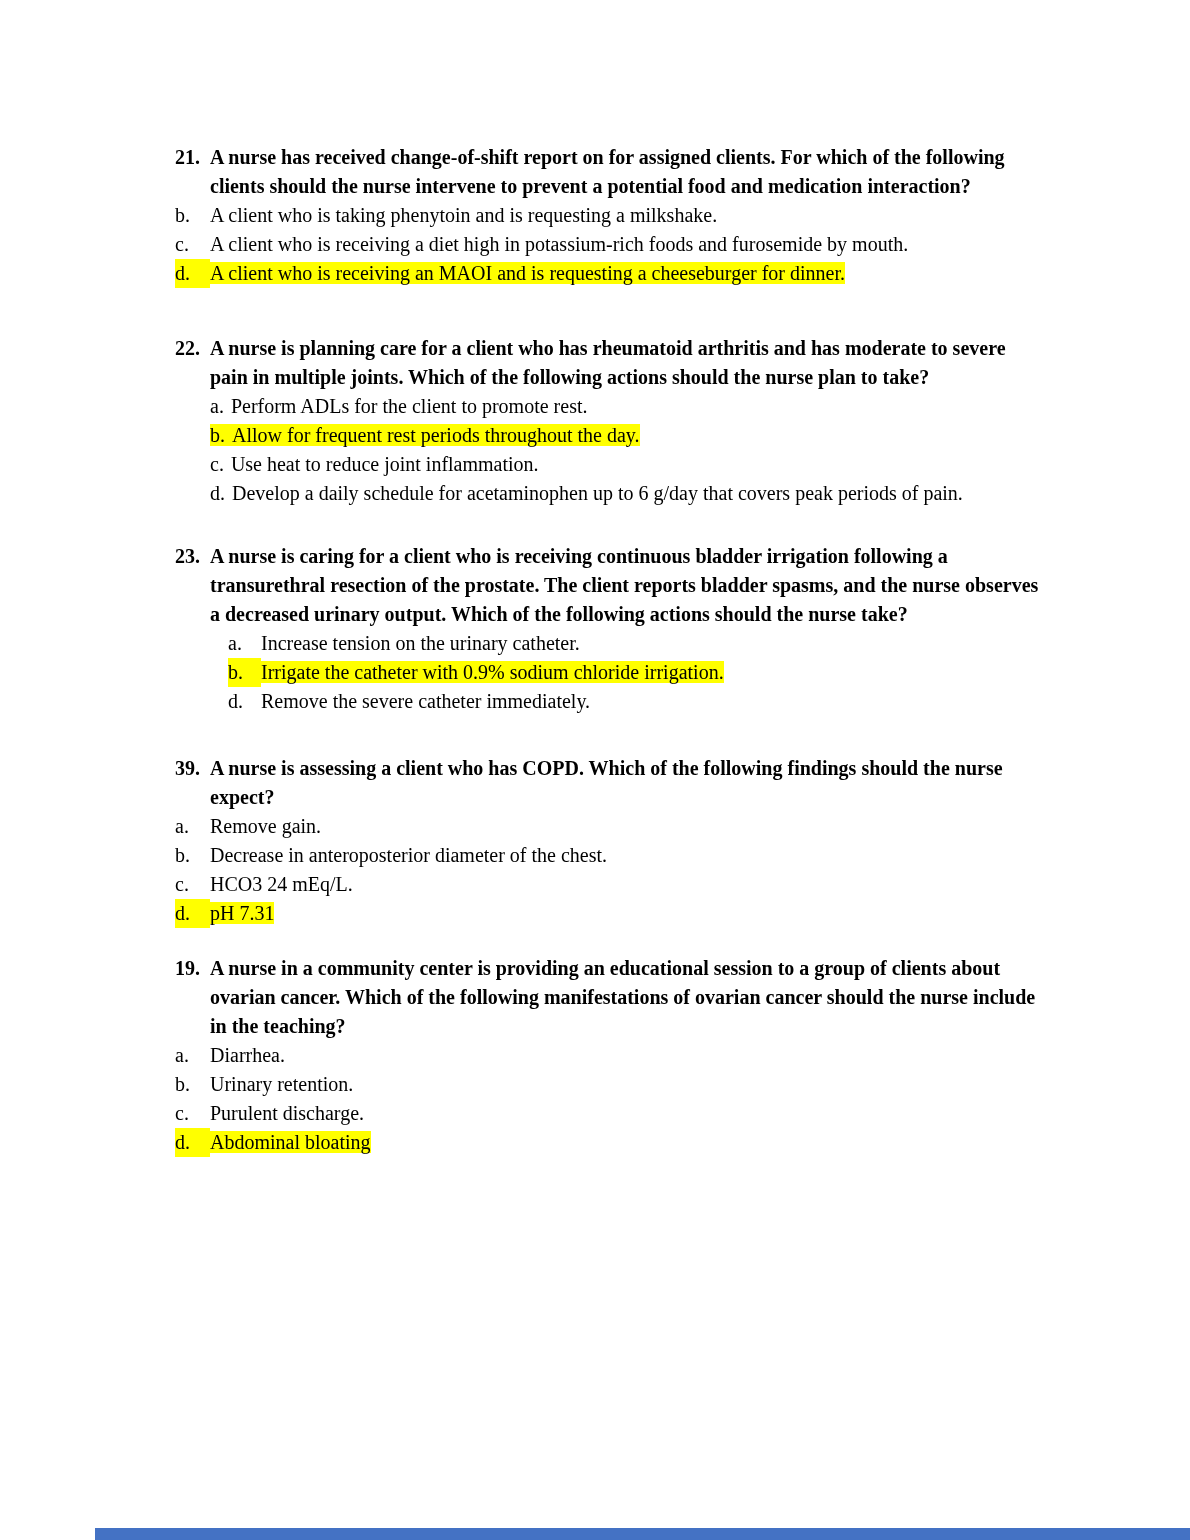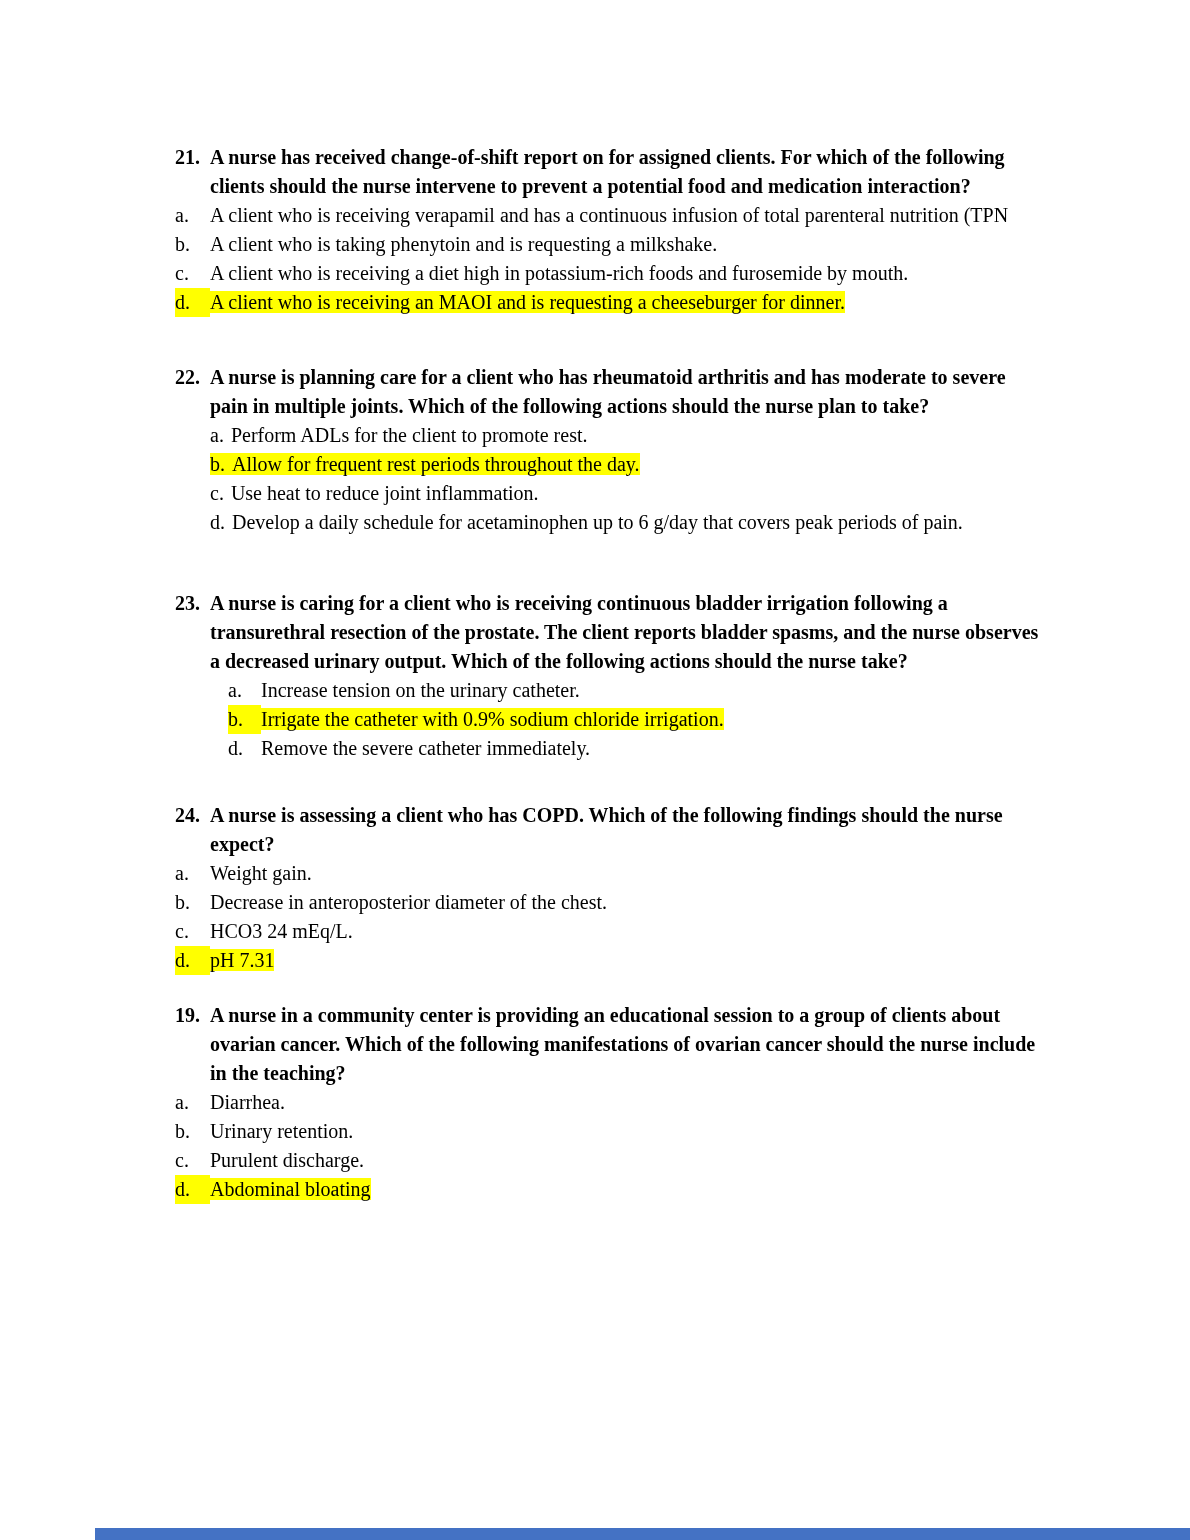--- a/index.html
+++ b/index.html
@@ -12,21 +12,21 @@
     font-family: "Liberation Serif", "DejaVu Serif", serif;
     font-size: 20px;
     line-height: 29px;
     color: #000000;
   }
   .content {
     padding: 143px 142px 0 175px;
   }
   .question { margin: 0; }
   .question.q21 { margin-bottom: 46px; }
-  .question.q22 { margin-bottom: 52px; }
+  .question.q22 { margin-bottom: 34px; }
   .question.q23 { margin-bottom: 38px; }
   .question.q24 { margin-bottom: 26px; }
 
   .q-head {
     font-weight: bold;
     padding-left: 35px;
     text-indent: -35px;
   }
   .q-num {
     display: inline-block;
@@ -60,21 +60,20 @@
     background: var(--bar, #4472c4);
   }
 </style>
 </head>
 <body>
 
 <div class="content">
 
   <div class="question q21 style-hang">
     <div class="q-head"><span class="q-num">21.</span><span class="q-text">A nurse has received change-of-shift report on for assigned clients. For which of the following clients should the nurse intervene to prevent a potential food and medication interaction?</span></div>
-    <div class="opt"><span class="opt-letter">a.</span><span class="opt-text">A client who is receiving verapamil and has a continuous infusion of total parenteral nutrition (TPN</span></div>
     <div class="opt"><span class="opt-letter">b.</span><span class="opt-text">A client who is taking phenytoin and is requesting a milkshake.</span></div>
     <div class="opt"><span class="opt-letter">c.</span><span class="opt-text">A client who is receiving a diet high in potassium-rich foods and furosemide by mouth.</span></div>
     <div class="opt hl"><span class="opt-letter">d.</span><span class="opt-text">A client who is receiving an MAOI and is requesting a cheeseburger for dinner.</span></div>
   </div>
 
   <div class="question q22 style-inline">
     <div class="q-head"><span class="q-num">22.</span><span class="q-text">A nurse is planning care for a client who has rheumatoid arthritis and has moderate to severe pain in multiple joints. Which of the following actions should the nurse plan to take?</span></div>
     <div class="opt"><span class="opt-letter">a.</span><span class="opt-text">Perform ADLs for the client to promote rest.</span></div>
     <div class="opt hl"><span class="opt-letter">b.</span><span class="opt-text">Allow for frequent rest periods throughout the day.</span></div>
     <div class="opt"><span class="opt-letter">c.</span><span class="opt-text">Use heat to reduce joint inflammation.</span></div>
@@ -82,22 +81,22 @@
   </div>
 
   <div class="question q23 style-indent">
     <div class="q-head"><span class="q-num">23.</span><span class="q-text">A nurse is caring for a client who is receiving continuous bladder irrigation following a transurethral resection of the prostate. The client reports bladder spasms, and the nurse observes a decreased urinary output. Which of the following actions should the nurse take?</span></div>
     <div class="opt"><span class="opt-letter">a.</span><span class="opt-text">Increase tension on the urinary catheter.</span></div>
     <div class="opt hl"><span class="opt-letter">b.</span><span class="opt-text">Irrigate the catheter with 0.9% sodium chloride irrigation.</span></div>
     <div class="opt"><span class="opt-letter">d.</span><span class="opt-text">Remove the severe catheter immediately.</span></div>
   </div>
 
   <div class="question q24 style-hang">
-    <div class="q-head"><span class="q-num">24.</span><span class="q-text">A nurse is assessing a client who has COPD. Which of the following findings should the nurse expect?</span></div>
-    <div class="opt"><span class="opt-letter">a.</span><span class="opt-text">Weight gain.</span></div>
+    <div class="q-head"><span class="q-num">39.</span><span class="q-text">A nurse is assessing a client who has COPD. Which of the following findings should the nurse expect?</span></div>
+    <div class="opt"><span class="opt-letter">a.</span><span class="opt-text">Remove gain.</span></div>
     <div class="opt"><span class="opt-letter">b.</span><span class="opt-text">Decrease in anteroposterior diameter of the chest.</span></div>
     <div class="opt"><span class="opt-letter">c.</span><span class="opt-text">HCO3 24 mEq/L.</span></div>
     <div class="opt hl"><span class="opt-letter">d.</span><span class="opt-text">pH 7.31</span></div>
   </div>
 
   <div class="question q25 style-hang">
     <div class="q-head"><span class="q-num">19.</span><span class="q-text">A nurse in a community center is providing an educational session to a group of clients about ovarian cancer. Which of the following manifestations of ovarian cancer should the nurse include in the teaching?</span></div>
     <div class="opt"><span class="opt-letter">a.</span><span class="opt-text">Diarrhea.</span></div>
     <div class="opt"><span class="opt-letter">b.</span><span class="opt-text">Urinary retention.</span></div>
     <div class="opt"><span class="opt-letter">c.</span><span class="opt-text">Purulent discharge.</span></div>

